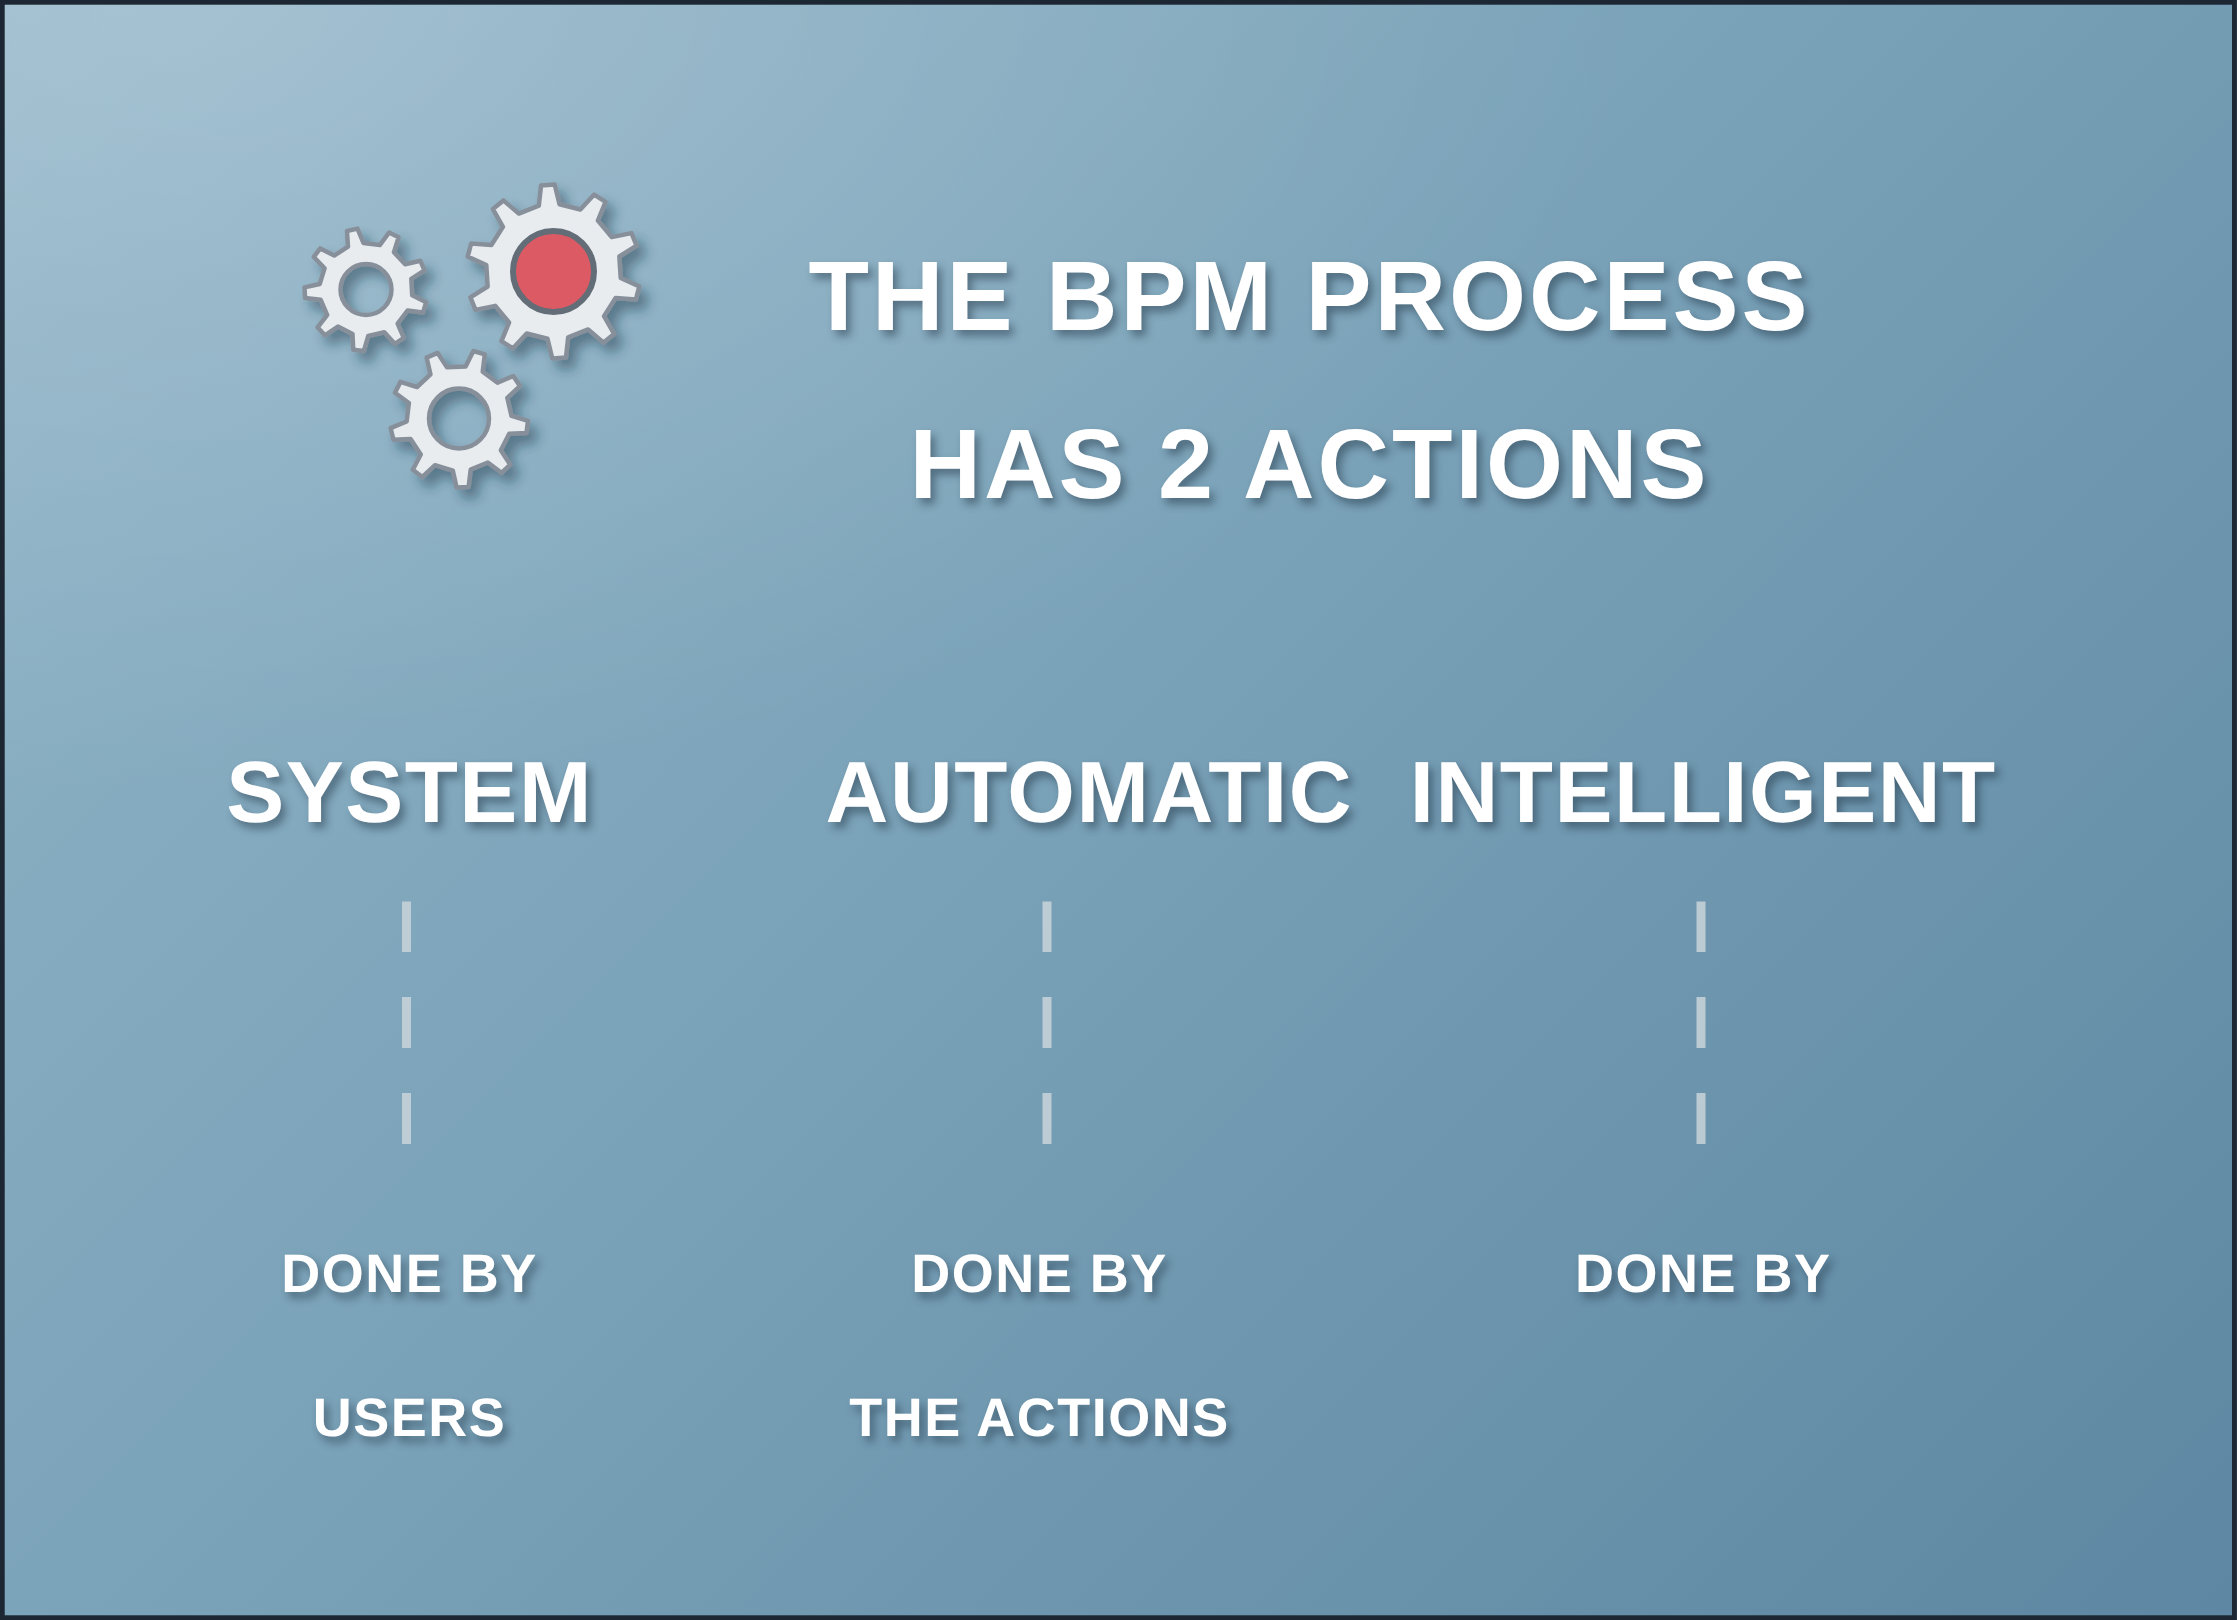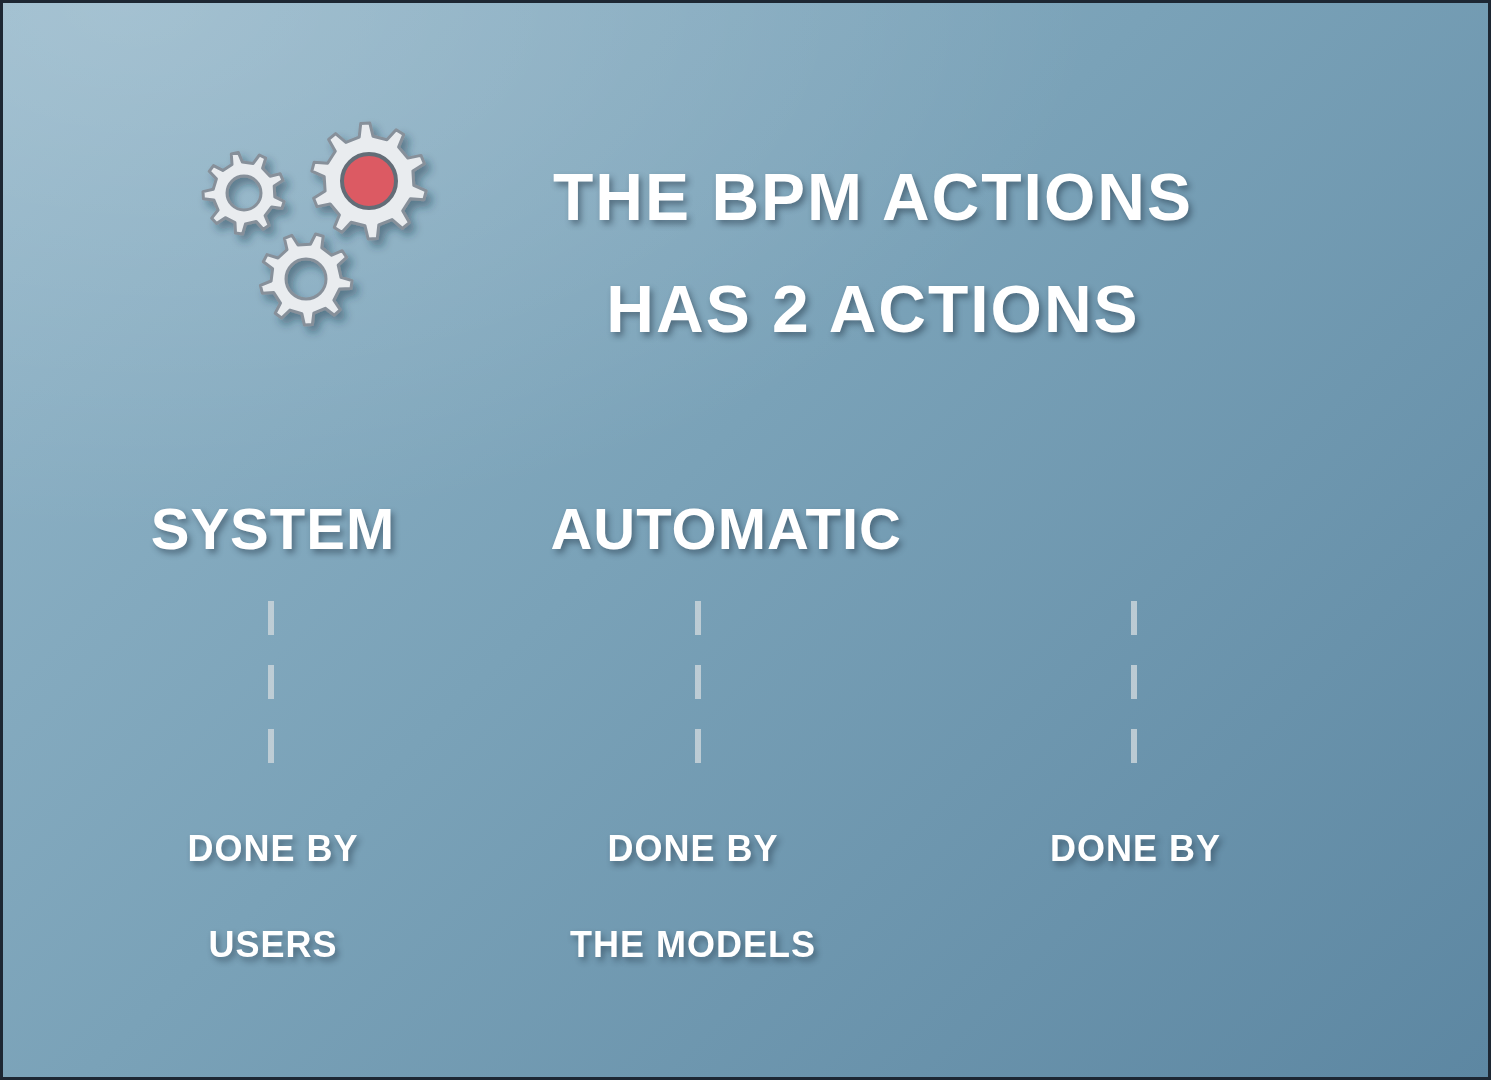--- a/index.html
+++ b/index.html
@@ -64,36 +64,37 @@
       <g id="gears" filter="url(#gsh)">
           <path d="M98.1 98.5 L96.0 105.4 L85.7 104.0 L79.1 112.7 L83.2 122.3 L77.2 126.2 L70.2 118.5 L59.5 121.0 L56.6 131.0 L49.5 130.1 L49.0 119.7 L39.3 114.7 L30.6 120.5 L25.7 115.2 L32.1 107.0 L27.8 96.9 L17.4 95.7 L17.0 88.6 L27.2 86.3 L30.4 75.8 L23.2 68.3 L27.5 62.6 L36.8 67.4 L46.0 61.4 L45.3 51.0 L52.3 49.4 L56.3 59.0 L67.2 60.4 L73.4 52.0 L79.7 55.2 L76.6 65.2 L84.1 73.2 L94.2 70.8 L97.0 77.3 L88.2 82.9 L88.8 93.9 Z M 75 90 A 17 17 0 1 0 41 90 A 17 17 0 1 0 75 90 Z" fill="#e9ecef" fill-rule="evenodd" stroke="#87909a" stroke-width="3" stroke-linejoin="round"></path>
           <path d="M166.0 177.6 L165.0 185.6 L153.5 186.1 L147.9 197.2 L154.2 206.8 L148.3 212.2 L139.2 205.3 L127.8 210.1 L126.4 221.6 L118.4 222.0 L115.9 210.8 L104.0 207.1 L95.6 215.0 L89.2 210.2 L94.5 200.0 L87.7 189.6 L76.3 190.2 L74.4 182.4 L85.1 178.0 L86.6 165.7 L77.3 158.8 L81.0 151.6 L92.0 155.0 L101.0 146.6 L98.4 135.4 L105.8 132.3 L112.0 141.9 L124.4 141.3 L129.6 131.0 L137.2 133.3 L135.8 144.8 L145.7 152.2 L156.2 147.7 L160.6 154.4 L152.2 162.2 L155.0 174.3 Z M 140 176 A 20 20 0 1 0 100 176 A 20 20 0 1 0 140 176 Z" fill="#e9ecef" fill-rule="evenodd" stroke="#87909a" stroke-width="3" stroke-linejoin="round"></path>
           <path d="M240.2 87.9 L237.9 96.7 L224.4 95.7 L216.7 107.8 L223.4 119.6 L216.4 125.4 L206.1 116.6 L192.8 121.9 L191.3 135.4 L182.2 136.0 L179.0 122.8 L165.1 119.3 L155.9 129.3 L148.3 124.4 L153.4 111.9 L144.2 100.9 L131.0 103.6 L127.6 95.2 L139.1 88.0 L138.2 73.7 L125.8 68.1 L128.1 59.3 L141.6 60.3 L149.3 48.2 L142.6 36.4 L149.6 30.6 L159.9 39.4 L173.2 34.1 L174.7 20.6 L183.8 20.0 L187.0 33.2 L200.9 36.7 L210.1 26.7 L217.7 31.6 L212.6 44.1 L221.8 55.1 L235.0 52.4 L238.4 60.8 L226.9 68.0 L227.8 82.3 Z M 209 78 A 26 26 0 1 0 157 78 A 26 26 0 1 0 209 78 Z" fill="#e9ecef" fill-rule="evenodd" stroke="#87909a" stroke-width="3" stroke-linejoin="round"></path>
           <circle cx="183" cy="78" r="27" fill="#dc5a64" stroke="#646d77" stroke-width="4"></circle>
         </g>
     </svg>
   </div>
 
   <div class="title shadowed">
-    <div>THE BPM ACTIONS</div>
+    <div>THE BPM PROCESS</div>
     <div>HAS 2 ACTIONS</div>
   </div>
 
   <div class="col-label c1 shadowed">SYSTEM</div>
   <div class="col-label c2 shadowed">AUTOMATIC</div>
+  <div class="col-label c3 shadowed">INTELLIGENT</div>
 
   <div class="connector c1"></div>
   <div class="connector c2"></div>
   <div class="connector c3"></div>
 
   <div class="col-desc c1 shadowed">
     <div>DONE BY</div>
     <div>USERS</div>
   </div>
   <div class="col-desc c2 shadowed">
     <div>DONE BY</div>
-    <div>THE MODELS</div>
+    <div>THE ACTIONS</div>
   </div>
   <div class="col-desc c3 shadowed">
     <div>DONE BY</div>
   </div>
 
 </div>
 
 </body></html>

